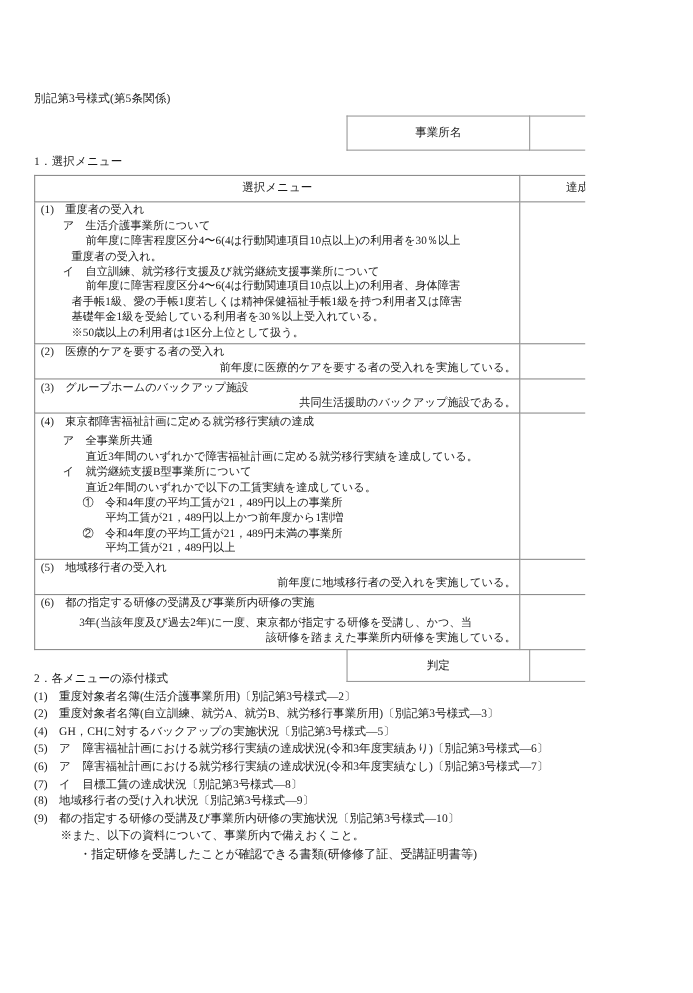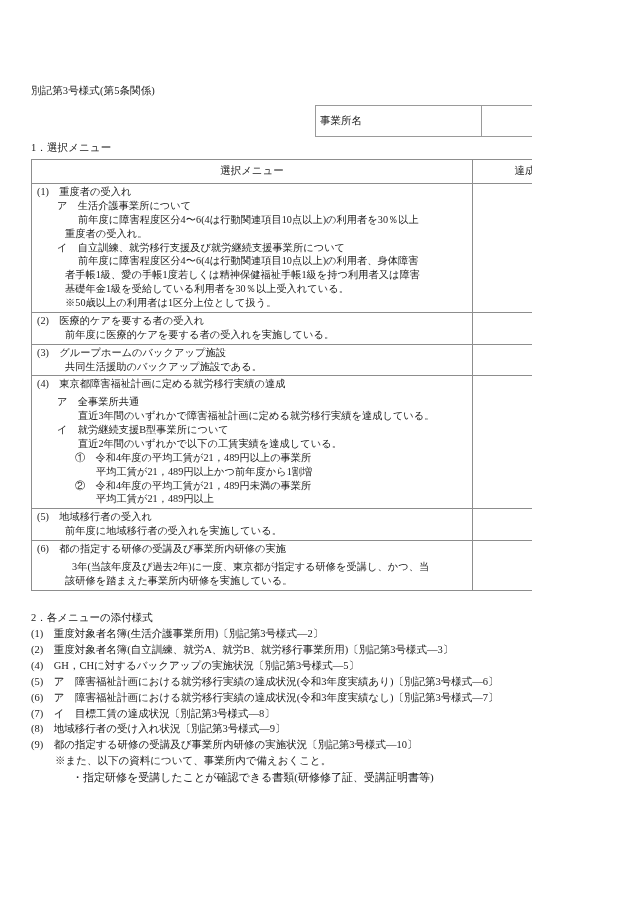--- a/index.html
+++ b/index.html
@@ -52,20 +52,21 @@
   }
   .office-table td {
     border: 1px solid #9a9a9a;
     height: 26px;
     font-size: 10.5px;
     padding: 2px 4px;
     vertical-align: middle;
   }
   .office-table .lbl {
     width: 157px;
+    text-align: center;
   }
   .office-table .val {
     width: 126px;
   }
 
   
   .judge-table {
     position: absolute;
     left: 315px;
     top: 590px;
@@ -128,21 +129,21 @@
   .ln {
     white-space: pre;
     letter-spacing: 0.05px;
   }
   .i-num   { padding-left: 2px; }
   .i-ka    { padding-left: 22px; }
   .i-ka2   { padding-left: 43px; }
   .i-ka2b  { padding-left: 30px; }
   .i-maru  { padding-left: 40px; }
   .i-maru2 { padding-left: 61px; }
-  .i-sub   { padding-left: 30px; }
+  .i-sub   { padding-left: 30px; text-align: right; }
   .i-sub-h { padding-left: 37px; }
   .spacer-2 { height: 4px; }
 
   
   .attach-wrap {
     position: absolute;
     left: 31px;
     top: 610px;
     width: 568px;
   }
@@ -261,20 +262,28 @@
               <div class="spacer-2"></div>
               <div class="ln i-sub-h">3年(当該年度及び過去2年)に一度、東京都が指定する研修を受講し、かつ、当</div>
               <div class="ln i-sub">該研修を踏まえた事業所内研修を実施している。</div>
             </td>
             <td class="status-cell"></td>
           </tr>
         </tbody>
     </table>
   </div>
 
+  <table class="judge-table">
+    <tbody>
+      <tr>
+        <td class="lbl">判定</td>
+        <td class="val"></td>
+      </tr>
+    </tbody>
+  </table>
 
   <div class="attach-wrap">
     <div class="attach-head">2．各メニューの添付様式</div>
     <div id="attach-items">
         <div class="attach-item">(1)　重度対象者名簿(生活介護事業所用)〔別記第3号様式—2〕</div>
         <div class="attach-item">(2)　重度対象者名簿(自立訓練、就労A、就労B、就労移行事業所用)〔別記第3号様式—3〕</div>
         <div class="attach-item">(4)　GH，CHに対するバックアップの実施状況〔別記第3号様式—5〕</div>
         <div class="attach-item">(5)　ア　障害福祉計画における就労移行実績の達成状況(令和3年度実績あり)〔別記第3号様式—6〕</div>
         <div class="attach-item">(6)　ア　障害福祉計画における就労移行実績の達成状況(令和3年度実績なし)〔別記第3号様式—7〕</div>
         <div class="attach-item">(7)　イ　目標工賃の達成状況〔別記第3号様式—8〕</div>

